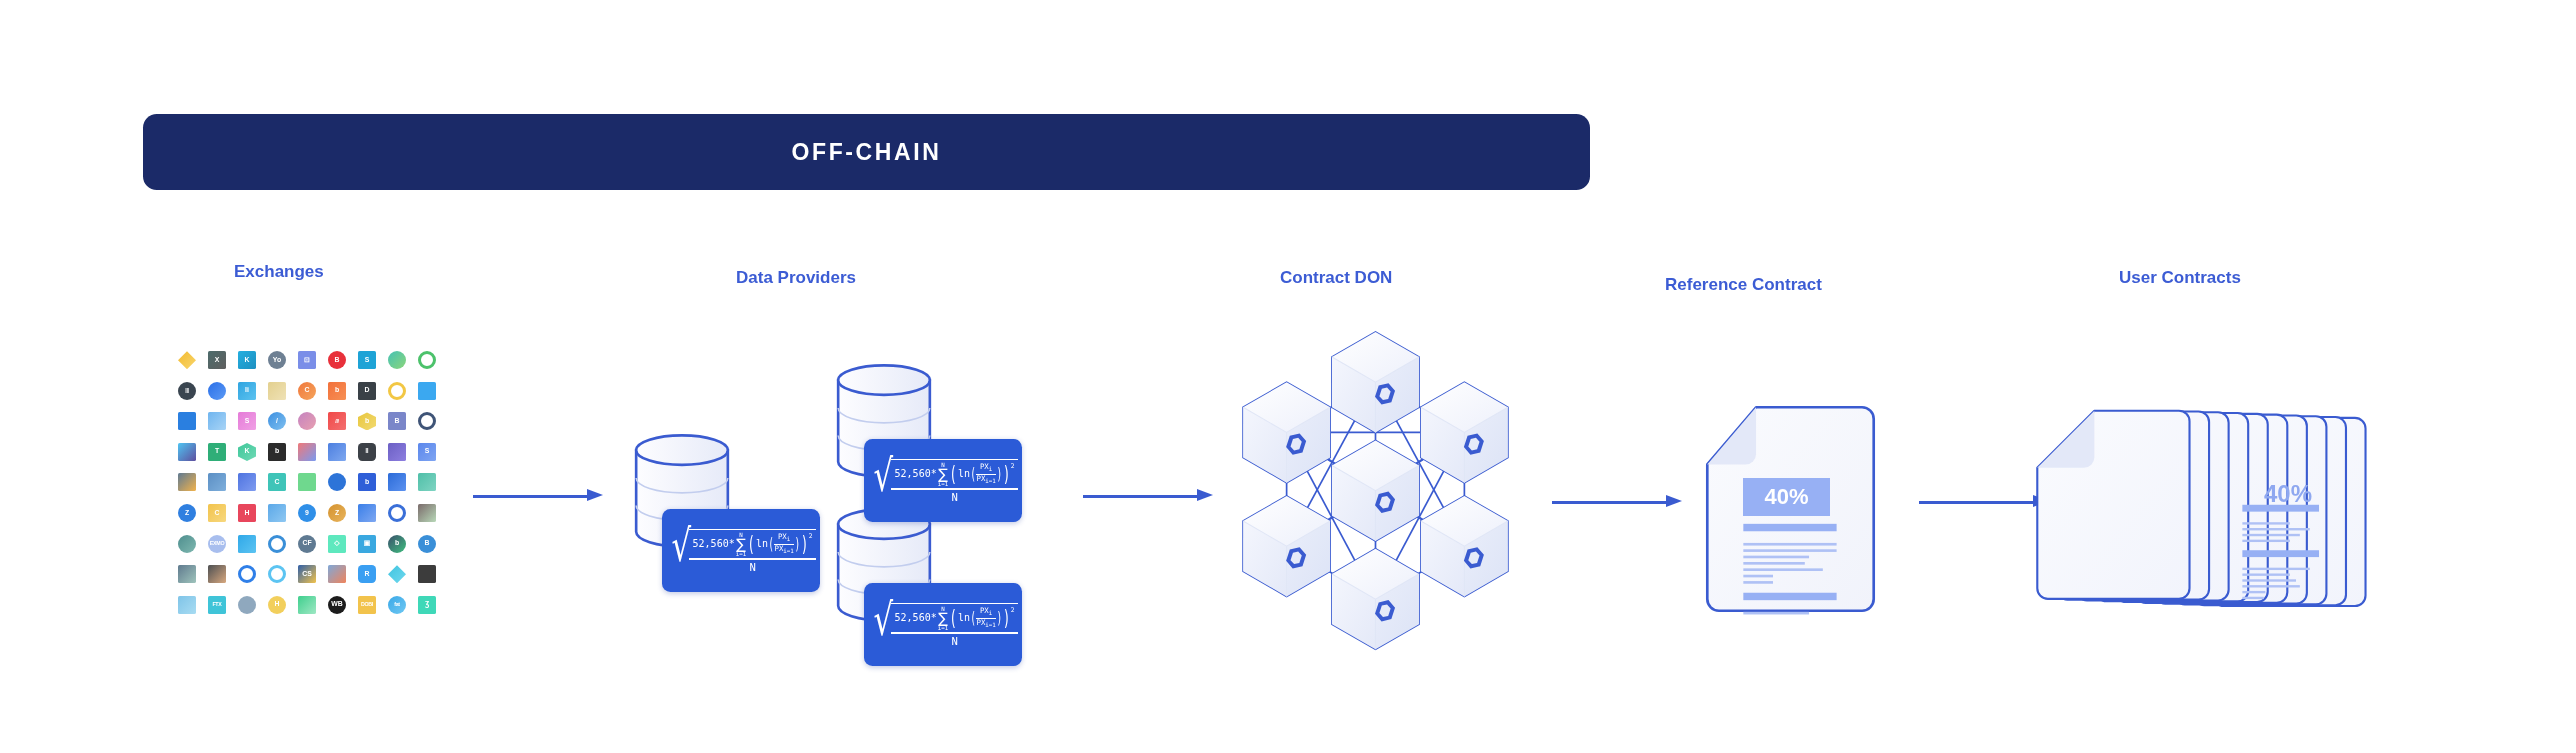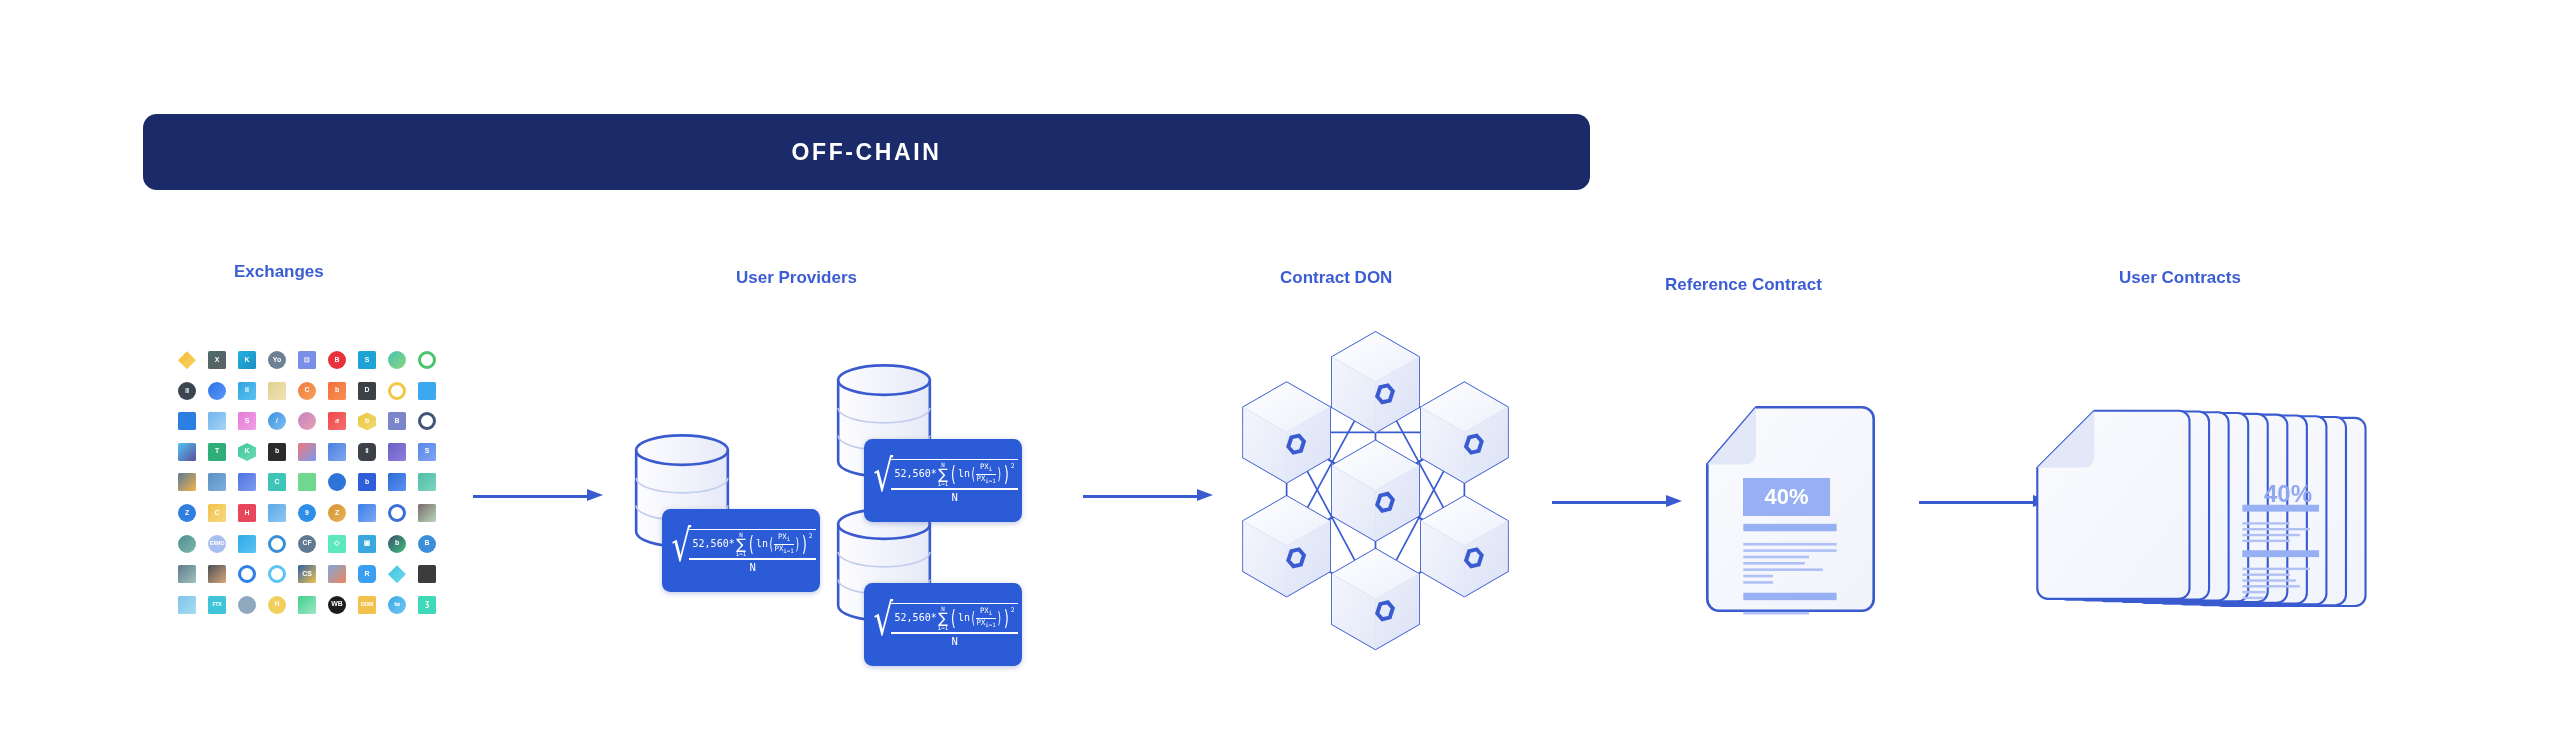--- a/index.html
+++ b/index.html
@@ -225,21 +225,21 @@
 </head>
 <body>
 
 <div id="stage">
 
   <div class="banner" id="banner-offchain">
     <span>OFF-CHAIN</span>
   </div>
 
   <div class="col-title" id="title-exchanges">Exchanges</div>
-  <div class="col-title" id="title-data-providers">User Providers</div>
+  <div class="col-title" id="title-data-providers">Data Providers</div>
   <div class="col-title" id="title-chainlink-don">Contract DON</div>
   <div class="col-title" id="title-reference">Reference Contract</div>
   <div class="col-title" id="title-user-contracts">User Contracts</div>
 
   <div id="exchange-grid">
       <div class="logo-cell">
         <div class="logo-glyph lg-dia" style="background: linear-gradient(135deg, rgb(243, 186, 47), rgb(248, 214, 109));"></div>
       </div>
       <div class="logo-cell">
         <div class="logo-glyph lg-sq" style="background: linear-gradient(135deg, rgb(76, 107, 107), rgb(95, 95, 95));">X</div>

